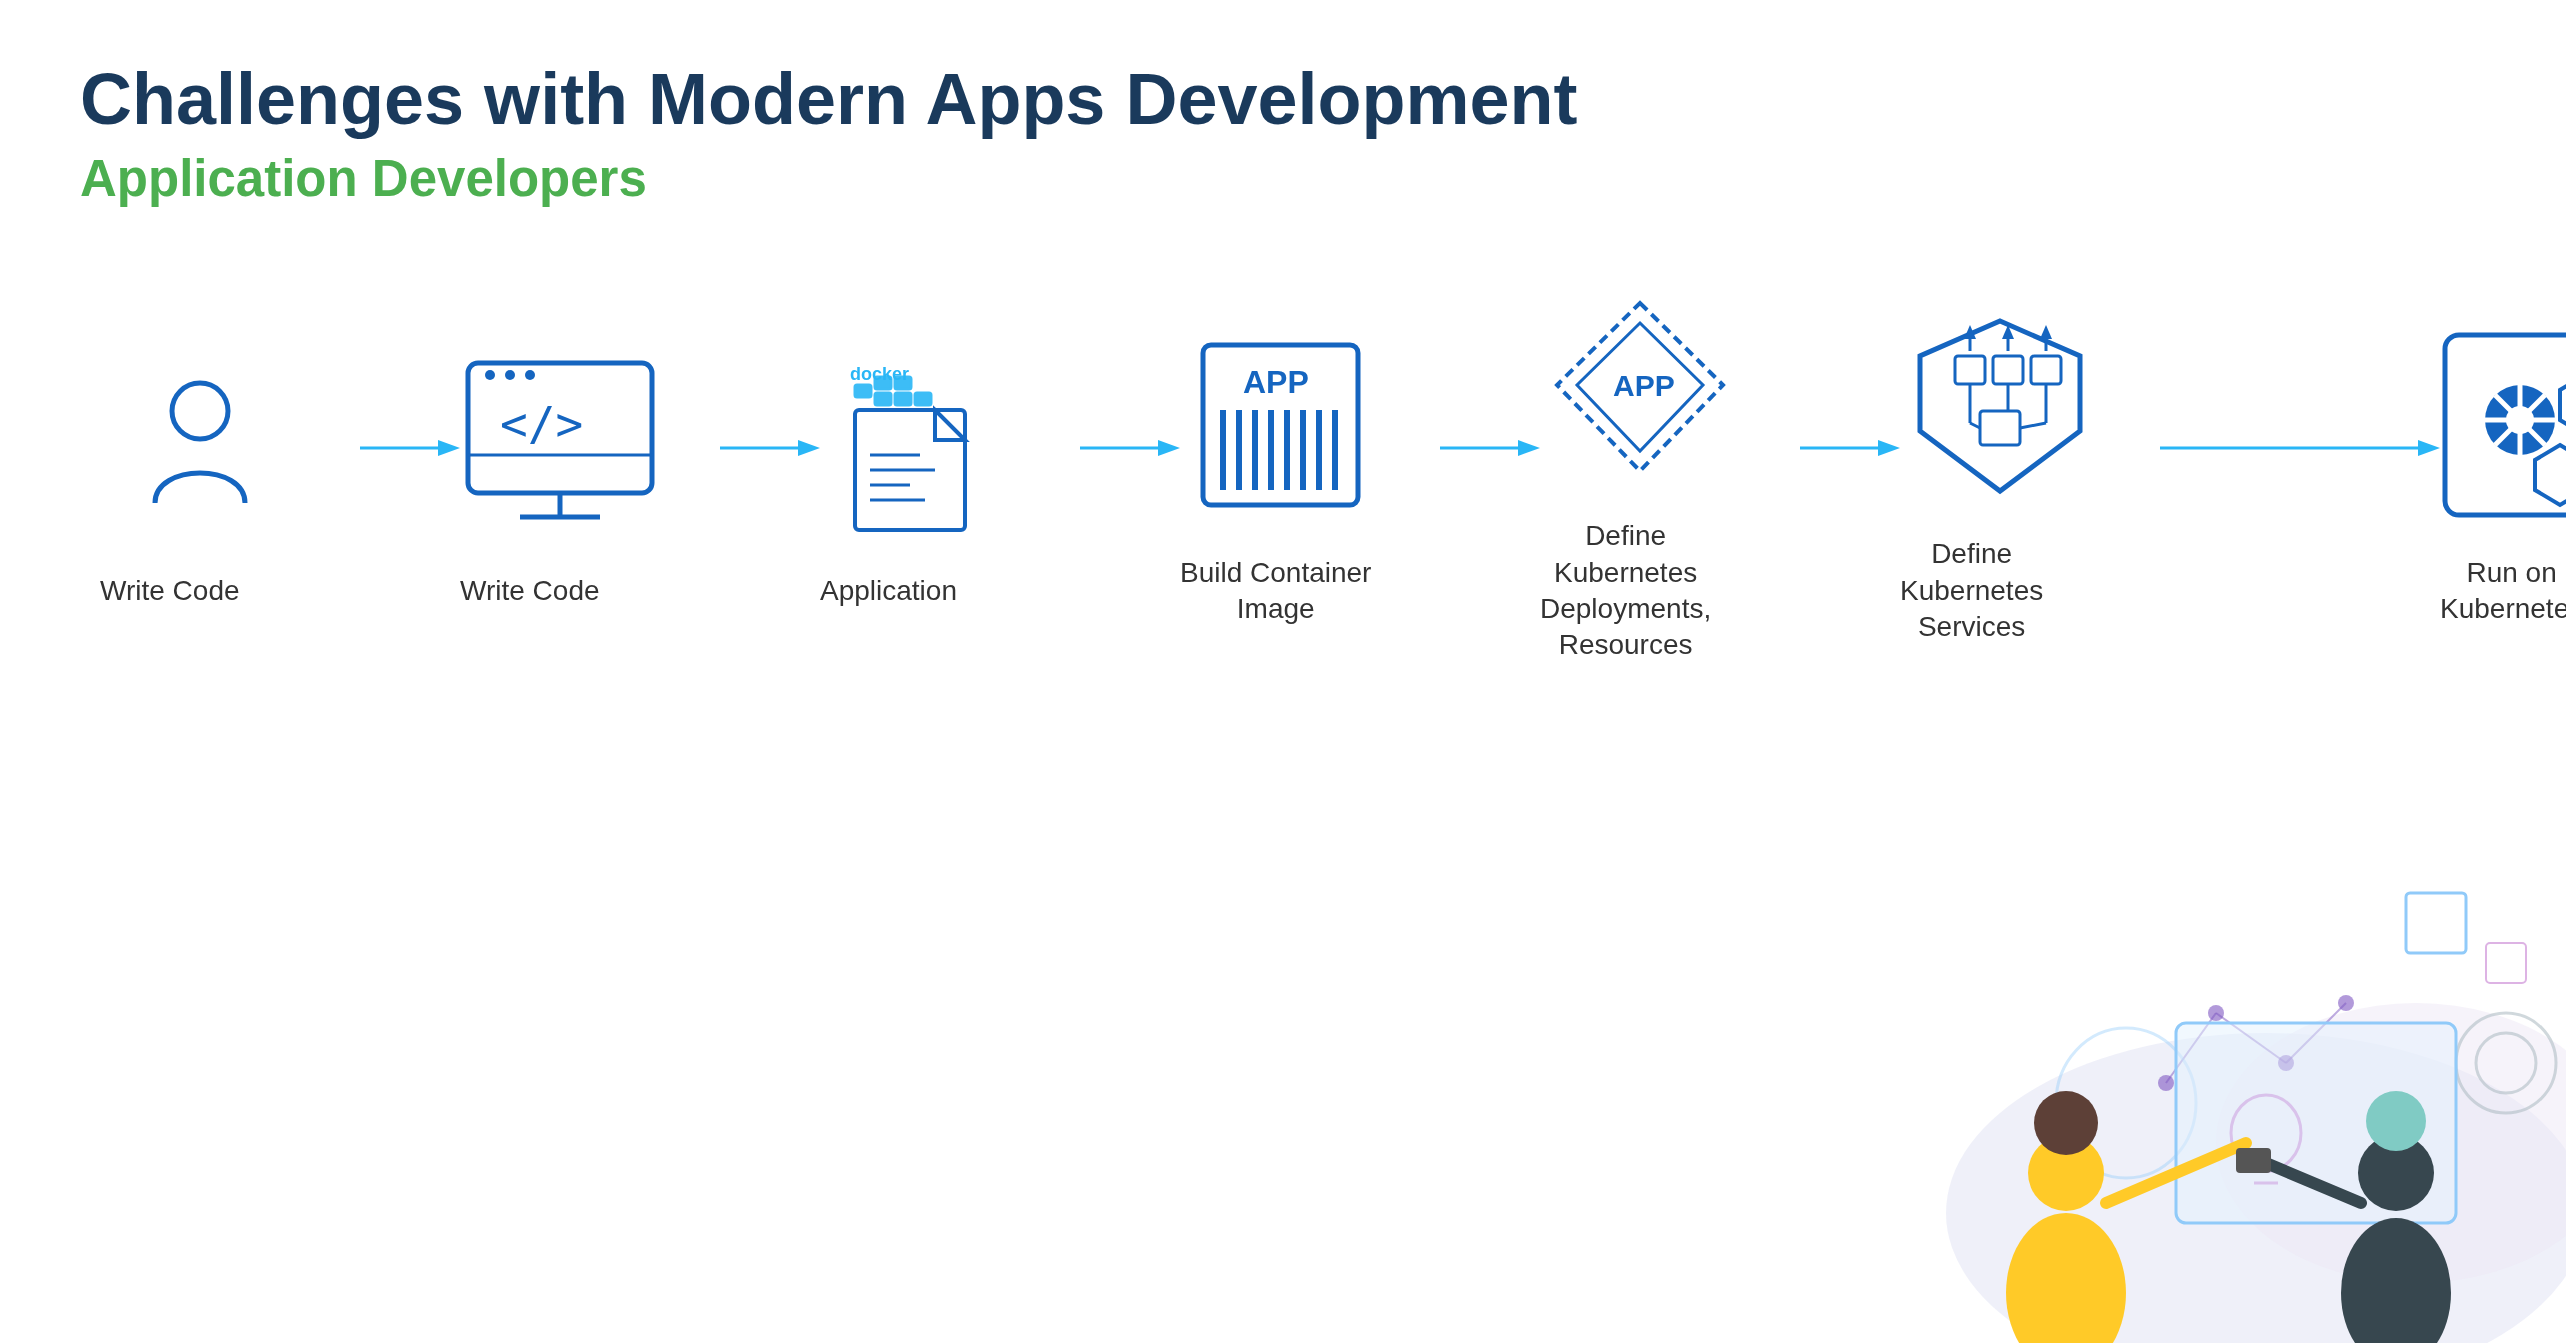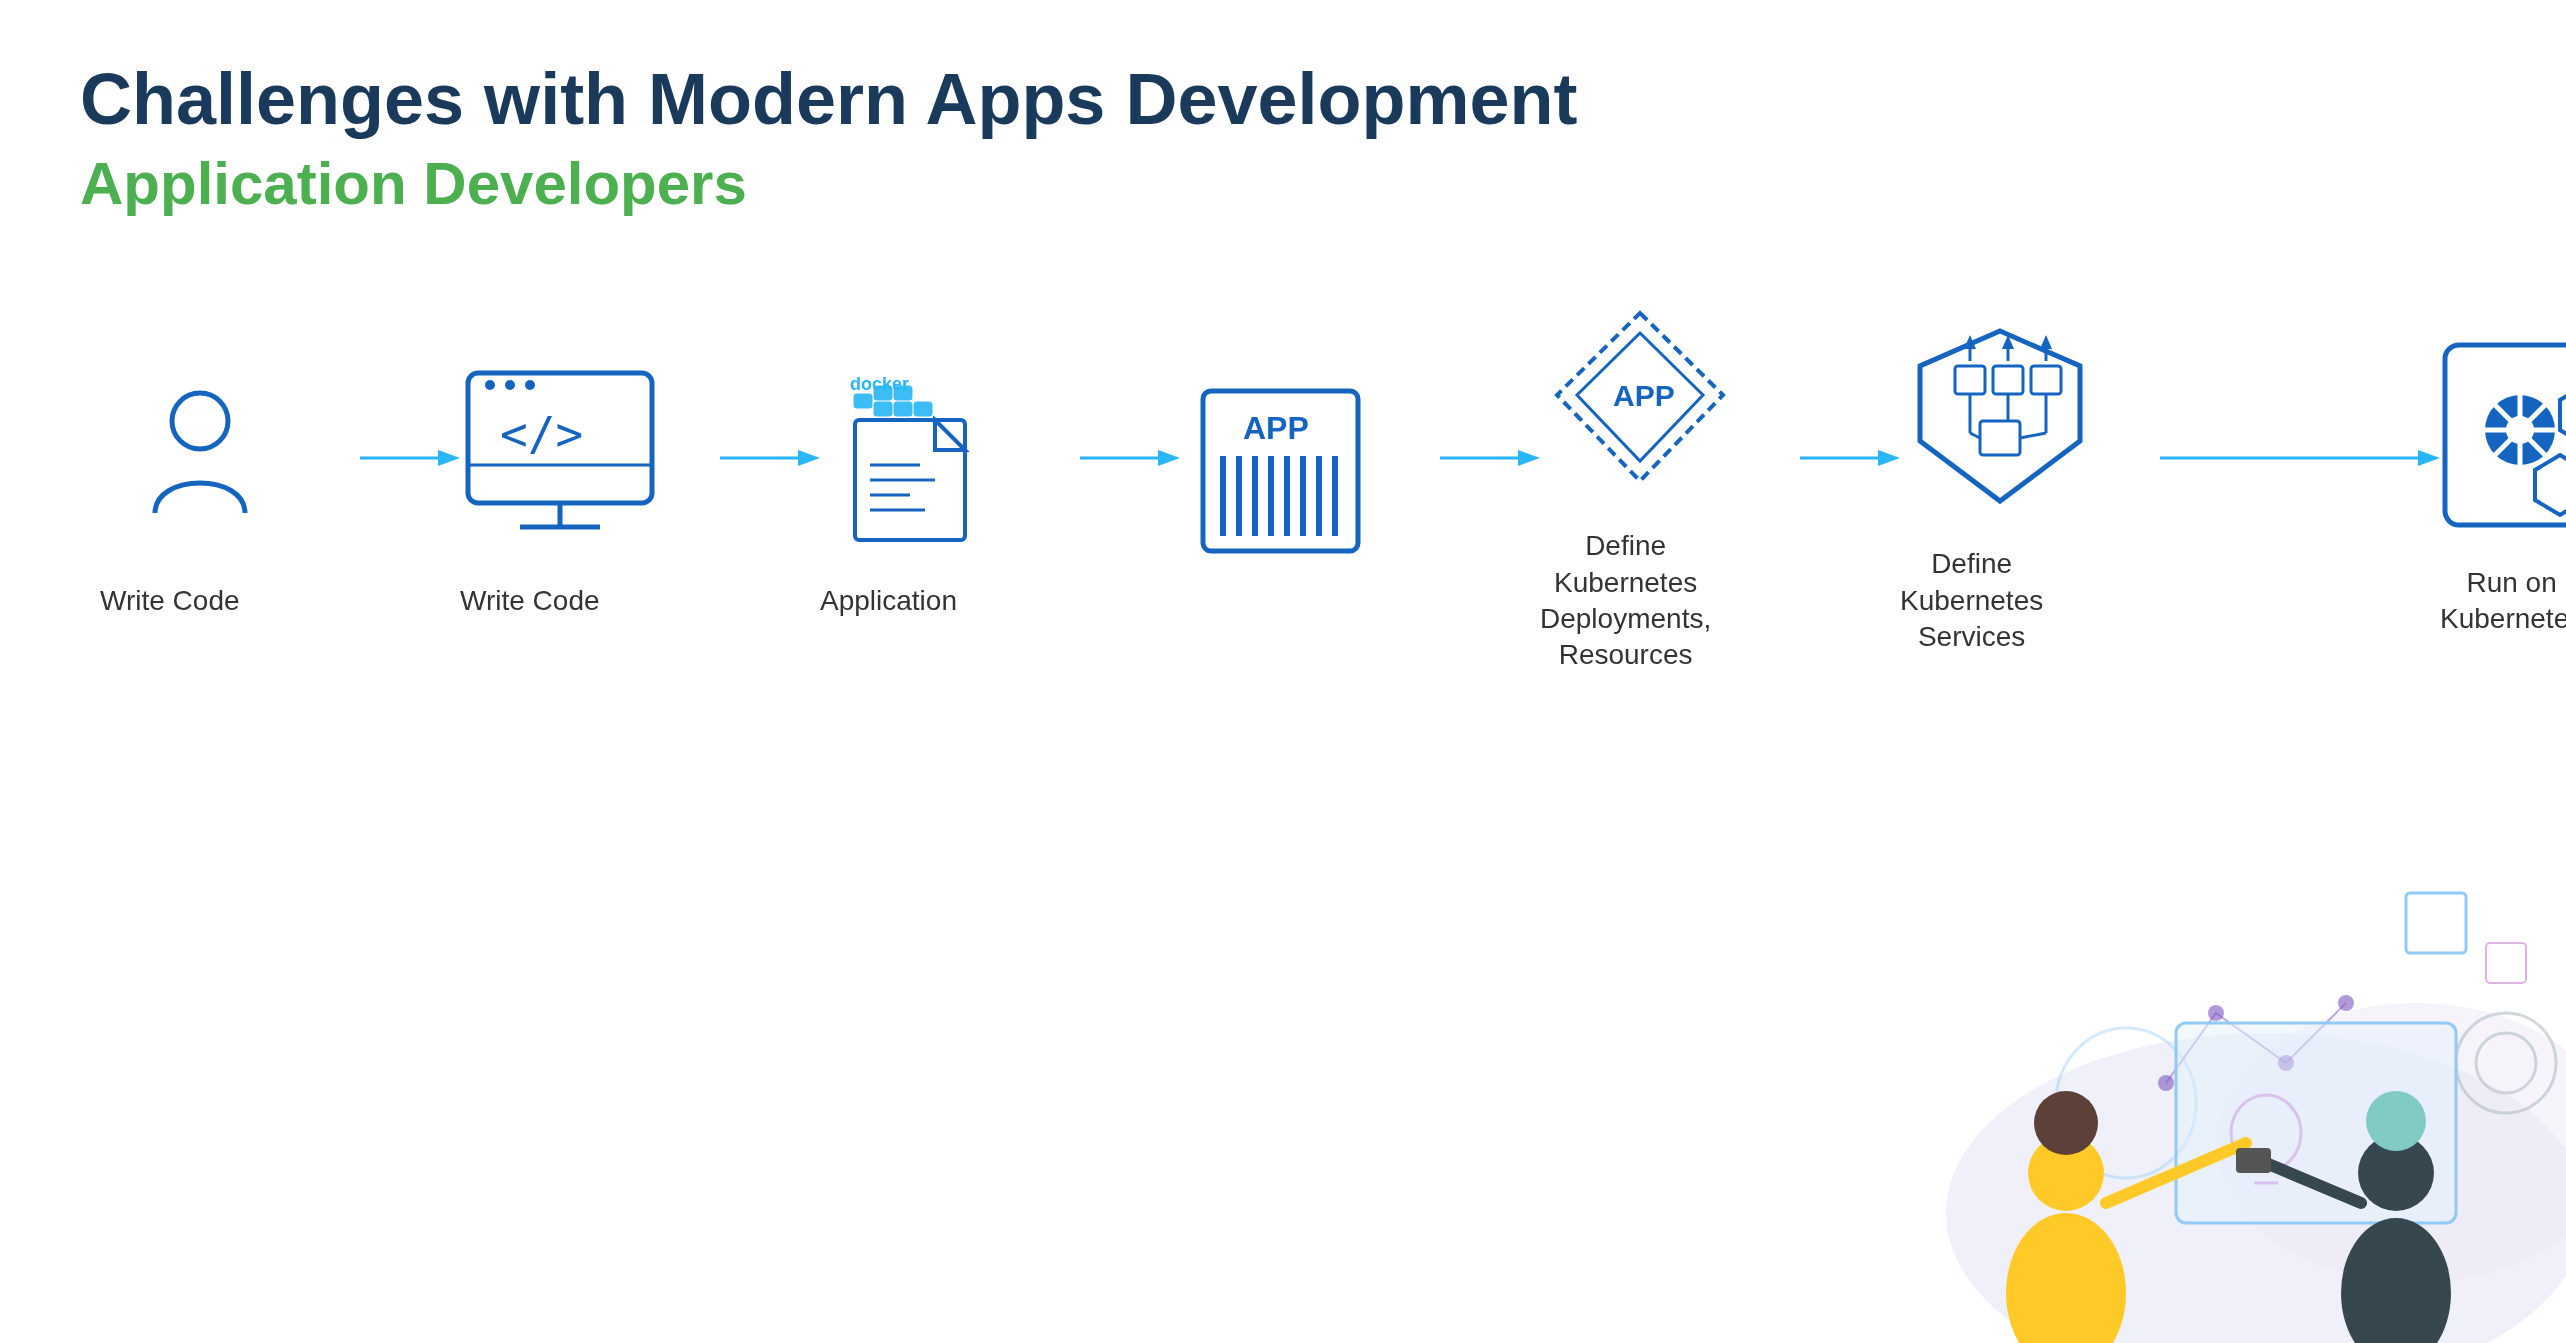--- a/index.html
+++ b/index.html
@@ -27,21 +27,21 @@
 
     .main-title {
       font-size: 72px;
       font-weight: 700;
       color: #1a3a5c;
       line-height: 1.1;
       margin-bottom: 10px;
     }
 
     .sub-title {
-      font-size: 60px;
+      font-size: 51px;
       font-weight: 600;
       color: #4caf50;
     }
 
     .workflow {
       display: flex;
       align-items: center;
       justify-content: flex-start;
       margin-top: 80px;
       padding-left: 20px;
@@ -250,20 +250,21 @@
           <line x1="30" y1="75" x2="30" y2="155" stroke="#1565c0" stroke-width="6"></line>
           <line x1="46" y1="75" x2="46" y2="155" stroke="#1565c0" stroke-width="6"></line>
           <line x1="62" y1="75" x2="62" y2="155" stroke="#1565c0" stroke-width="6"></line>
           <line x1="78" y1="75" x2="78" y2="155" stroke="#1565c0" stroke-width="6"></line>
           <line x1="94" y1="75" x2="94" y2="155" stroke="#1565c0" stroke-width="6"></line>
           <line x1="110" y1="75" x2="110" y2="155" stroke="#1565c0" stroke-width="6"></line>
           <line x1="126" y1="75" x2="126" y2="155" stroke="#1565c0" stroke-width="6"></line>
           <line x1="142" y1="75" x2="142" y2="155" stroke="#1565c0" stroke-width="6"></line>
         </svg>
       </div>
+      <div class="step-label">Build Container<br>Image</div>
     </div>
 
     <div class="arrow">
       <svg viewBox="0 0 100 40" fill="none" xmlns="http://www.w3.org/2000/svg">
         <line x1="0" y1="20" x2="78" y2="20" stroke="#29b6f6" stroke-width="3"></line>
         <polygon points="78,12 100,20 78,28" fill="#29b6f6"></polygon>
       </svg>
     </div>
 
     <div class="step">

